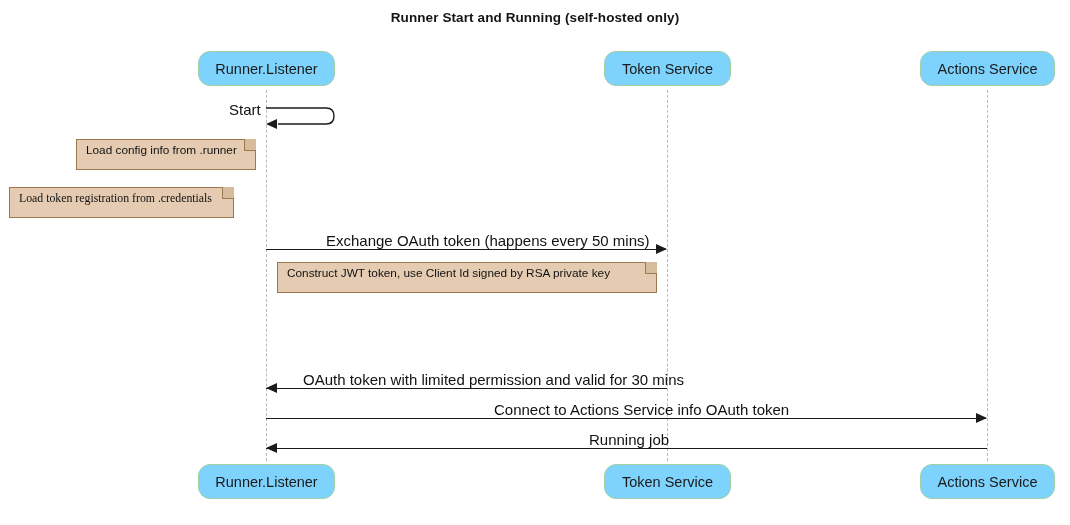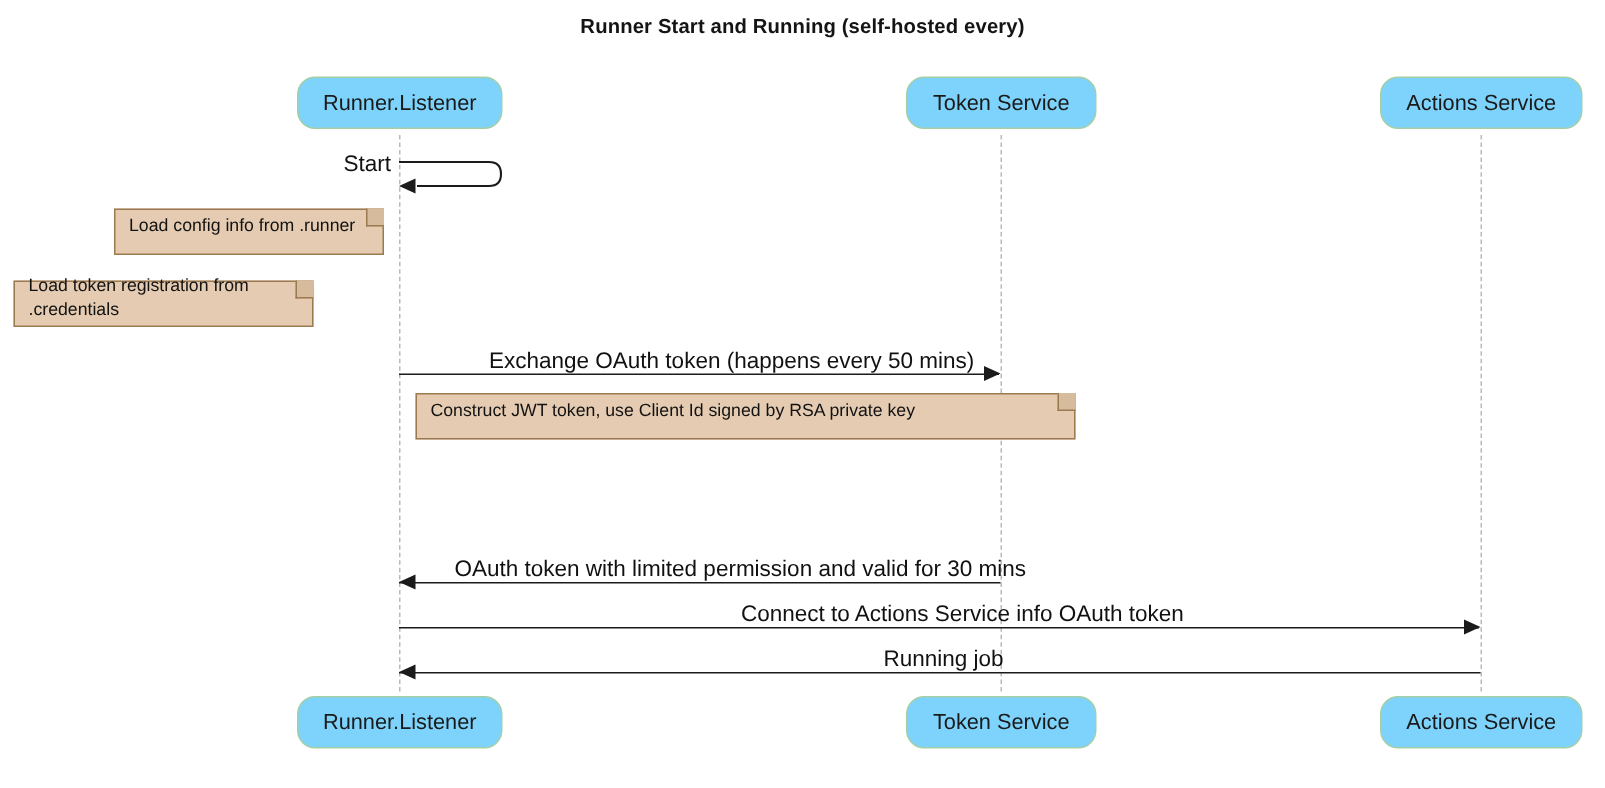--- a/index.html
+++ b/index.html
@@ -106,21 +106,21 @@
   .note-text {
     display: block;
     width: 100%;
   }
 </style>
 </head>
 <body>
 
 <div id="diagram-root">
 
-  <div class="diagram-title">Runner Start and Running (self-hosted every)</div>
+  <div class="diagram-title">Runner Start and Running (self-hosted only)</div>
 
   <div class="lifeline" style="left:266px;"></div>
   <div class="lifeline" style="left:667px;"></div>
   <div class="lifeline" style="left:987px;"></div>
 
   <div class="participant" style="left:198px; top:51px; width:137px;">
     <span>Runner.Listener</span>
   </div>
   <div class="participant" style="left:604px; top:51px; width:127px;">
     <span>Token Service</span>
@@ -133,30 +133,30 @@
   <svg class="self-loop" style="left:264px; top:104px;" width="80" height="32">
     <path d="M 2 4 L 62 4 Q 70 4 70 12 Q 70 20 62 20 L 14 20" fill="none" stroke="#1b1b1b" stroke-width="1.4"></path>
   </svg>
   <div class="arrow-head left" style="left:266px; top:118.5px;"></div>
 
   <div class="note" style="left:76px; top:139px; width:180px; height:31px;">
     <span class="note-text">Load config info from .runner</span>
     <span class="fold"></span>
   </div>
 
-  <div class="note" style="left:9px; top:187px; width:200px; height:31px;">
+  <div class="note" style="left:9px; top:187px; width:225px; height:31px;font-family:Liberation Serif, serif;">
     <span class="note-text">Load token registration from .credentials</span>
     <span class="fold"></span>
   </div>
 
   <div class="msg-label" style="left:326px; top:234px;">Exchange OAuth token (happens every 50 mins)</div>
   <div class="msg-line" style="left:266px; top:249px; width:400px;"></div>
   <div class="arrow-head right" style="left:656px; top:243.5px;"></div>
 
-  <div class="note" style="left:277px; top:262px; width:440px; height:31px;">
+  <div class="note" style="left:277px; top:262px; width:380px; height:31px;">
     <span class="note-text">Construct JWT token, use Client Id signed by RSA private key</span>
     <span class="fold"></span>
   </div>
 
 
   <div class="msg-label" style="left:303px; top:373px;">OAuth token with limited permission and valid for 30 mins</div>
   <div class="msg-line" style="left:266px; top:388px; width:401px;"></div>
   <div class="arrow-head left" style="left:266px; top:382.5px;"></div>
 
   <div class="msg-label" style="left:494px; top:403px;">Connect to Actions Service info OAuth token</div>

